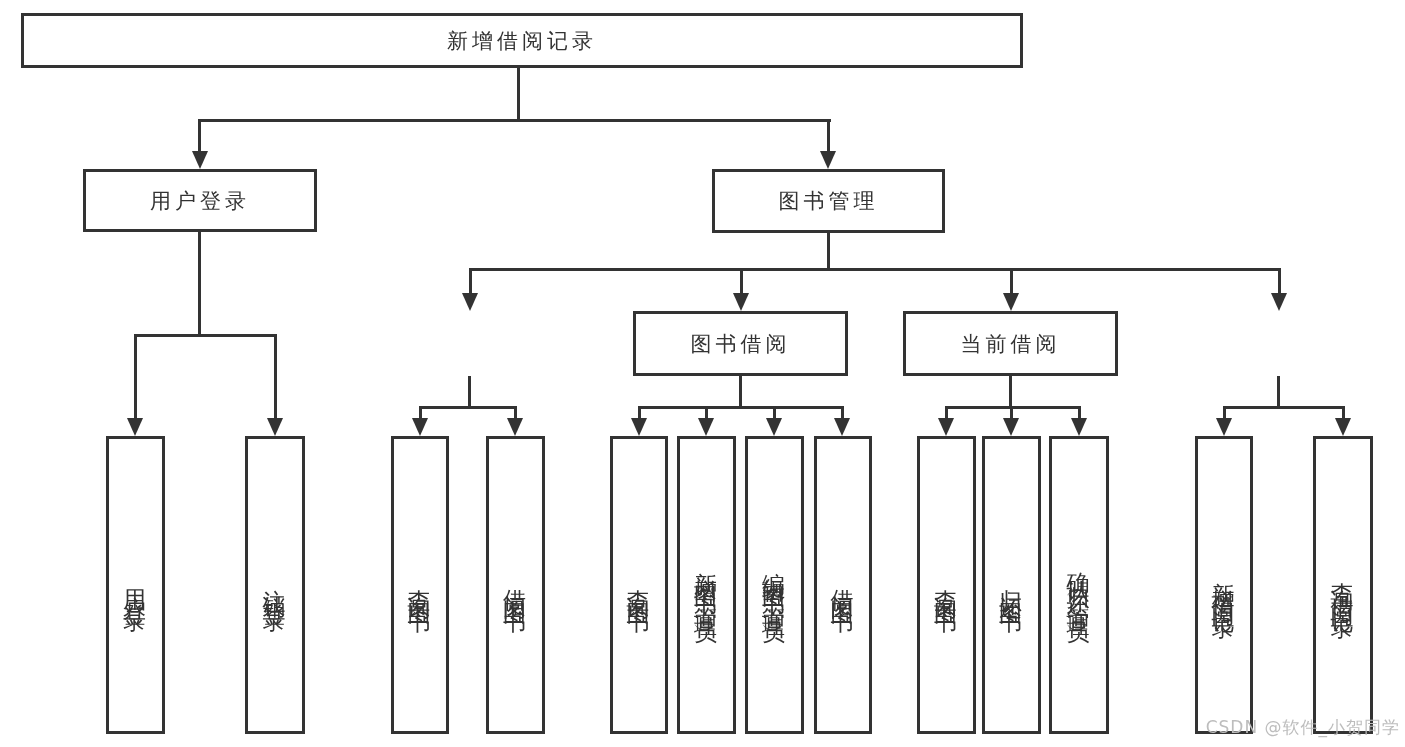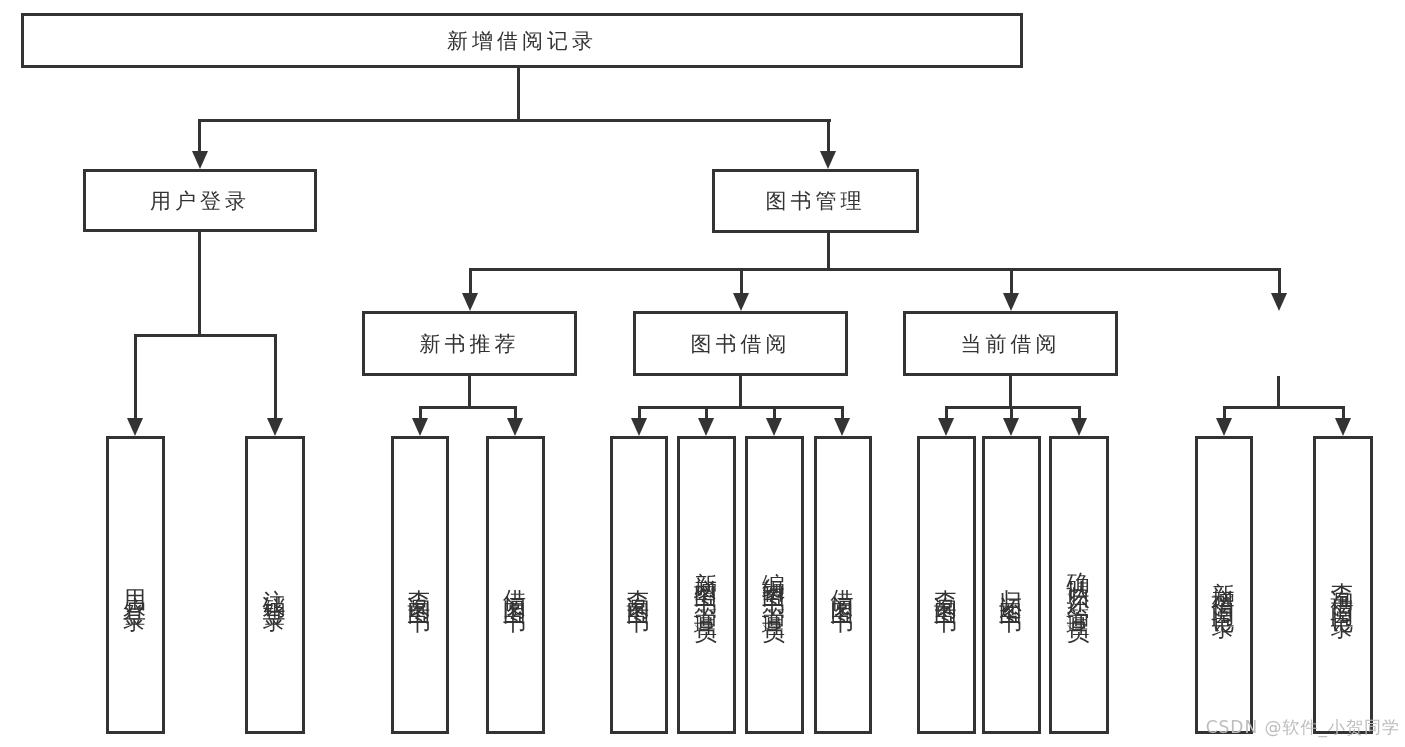--- a/index.html
+++ b/index.html
@@ -113,27 +113,24 @@
   <div class="arrow" style="left:1216px;top:418px"></div>
   <div class="arrow" style="left:1335px;top:418px"></div>
 
   <div class="box" style="left:21px;top:13px;width:1002px;height:55px">
     <span class="lbl">新增借阅记录</span>
   </div>
 
   <div class="box" style="left:83px;top:169px;width:234px;height:63px">
     <span class="lbl">用户登录</span>
   </div>
-  <div class="box" style="left:712px;top:169px;width:207px;height:64px">
+  <div class="box" style="left:712px;top:169px;width:233px;height:64px">
     <span class="lbl">图书管理</span>
   </div>
 
-  <div class="box" style="left:362px;top:311px;width:215px;height:65px">
-    <span class="lbl">新书推荐</span>
-  </div>
   <div class="box" style="left:903px;top:311px;width:215px;height:65px">
     <span class="lbl">当前借阅</span>
   </div>
   <div class="box" style="left:633px;top:311px;width:215px;height:65px">
     <span class="lbl">图书借阅</span>
   </div>
 
   <div class="box" style="left:106px;top:436px;width:59px;height:298px">
     <span class="vlbl">用户登录</span>
   </div>

